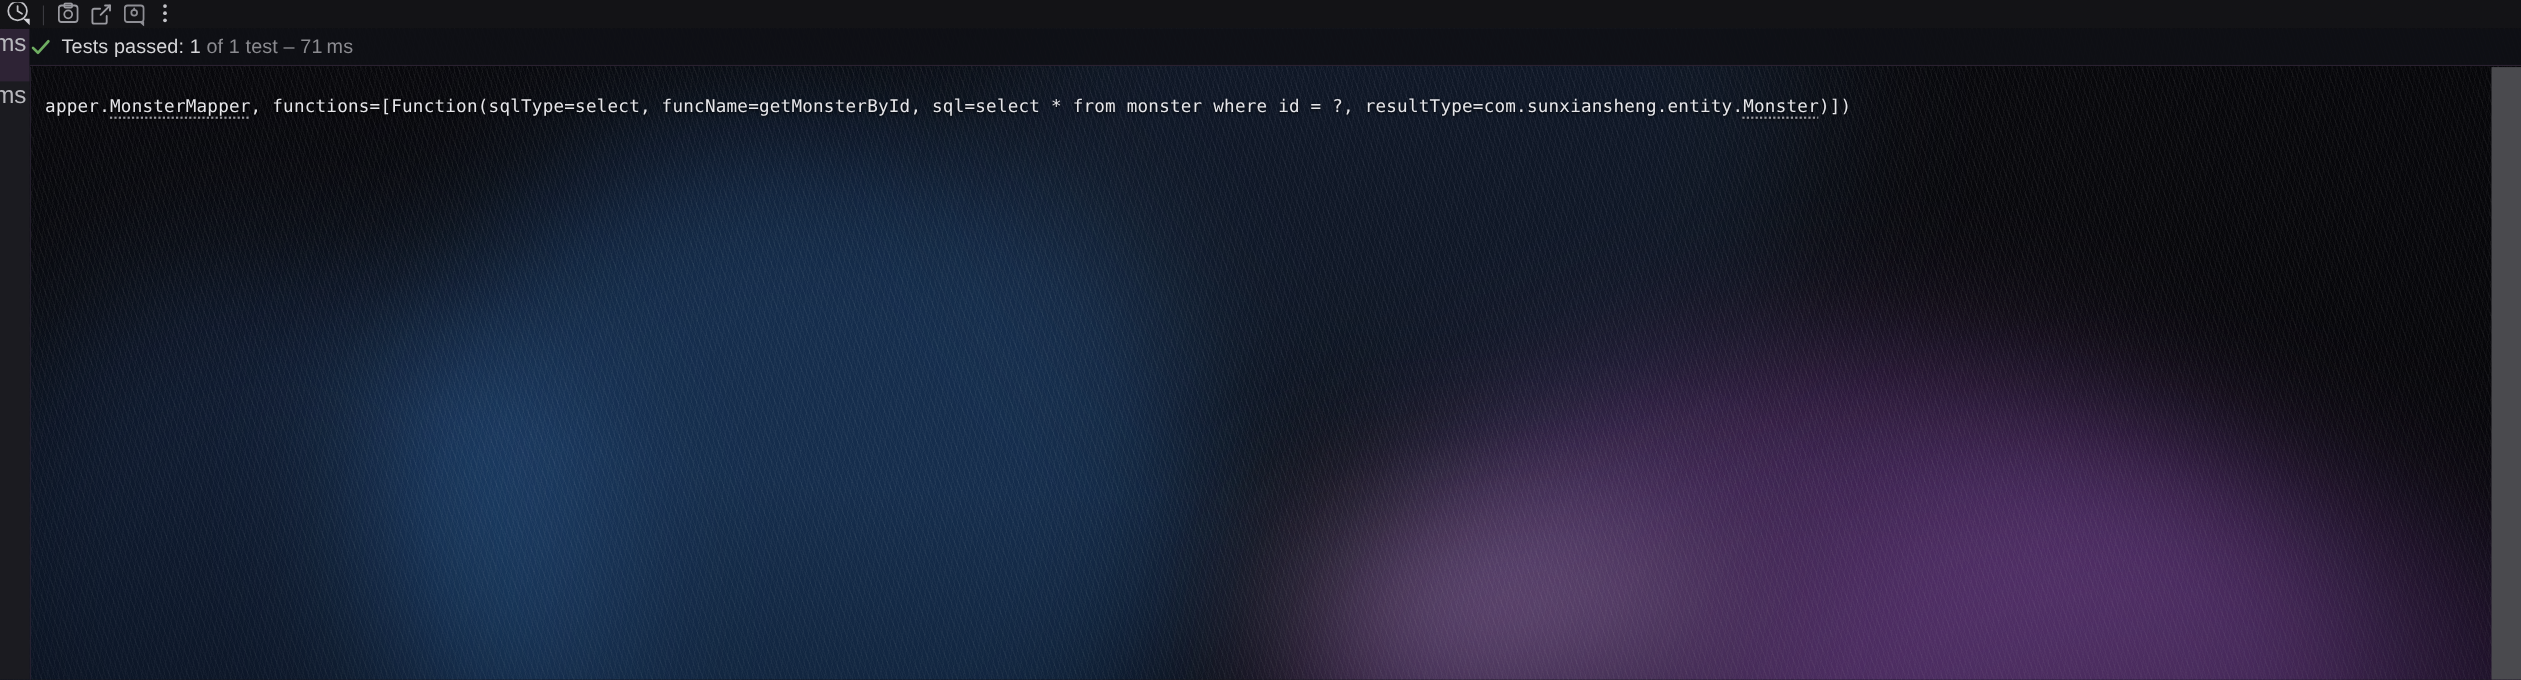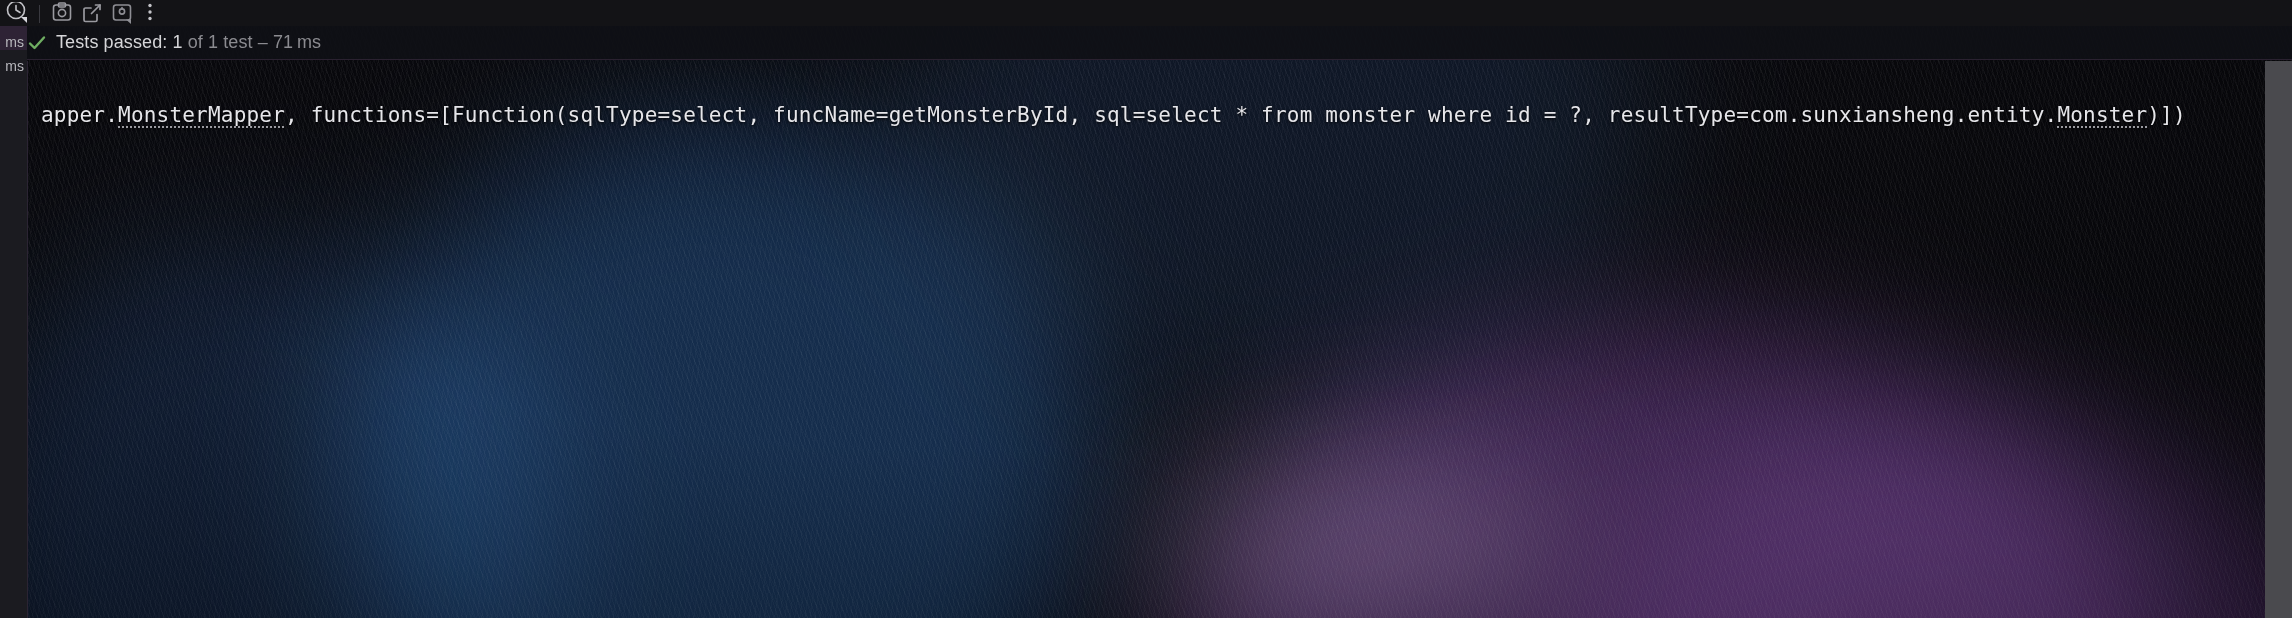--- a/index.html
+++ b/index.html
@@ -102,27 +102,27 @@
     position: absolute;
     left: 0;
     top: 26px;
     width: 27px;
     height: 592px;
     background: #1b1b20;
     z-index: 15;
     overflow: hidden;
   }
   .tree-row {
-    height: 24px;
+    height: 48px;
     display: flex;
-    align-items: flex-end;
+    align-items: flex-start;
     justify-content: flex-end;
     padding-right: 3px;
     box-sizing: border-box;
-    font-size: 14px;
+    font-size: 22px;
     color: #b8b8bd;
     font-family: "Liberation Sans", sans-serif;
   }
   .tree-row.selected {
     background: #2e2335;
   }
 
   
   .statusbar {
     position: absolute;
@@ -163,24 +163,24 @@
     overflow: hidden;
     border-left: 1px solid #2b2433;
   }
   .console-inner {
     position: absolute;
     inset: 0;
   }
   .code-line {
     position: absolute;
     left: 13px;
-    top: 42px;
+    top: 26px;
     white-space: nowrap;
     font-family: "DejaVu Sans Mono", monospace;
-    font-size: 21px;
+    font-size: 16px;
     color: #e6e6ea;
     letter-spacing: 0.2px;
     text-shadow: 0 1px 3px rgba(0,0,0,0.9);
   }
   .code-line .sq {
     text-decoration: underline dotted #9a9aa0;
     text-underline-offset: 4px;
     text-decoration-thickness: 1.6px;
   }
 

